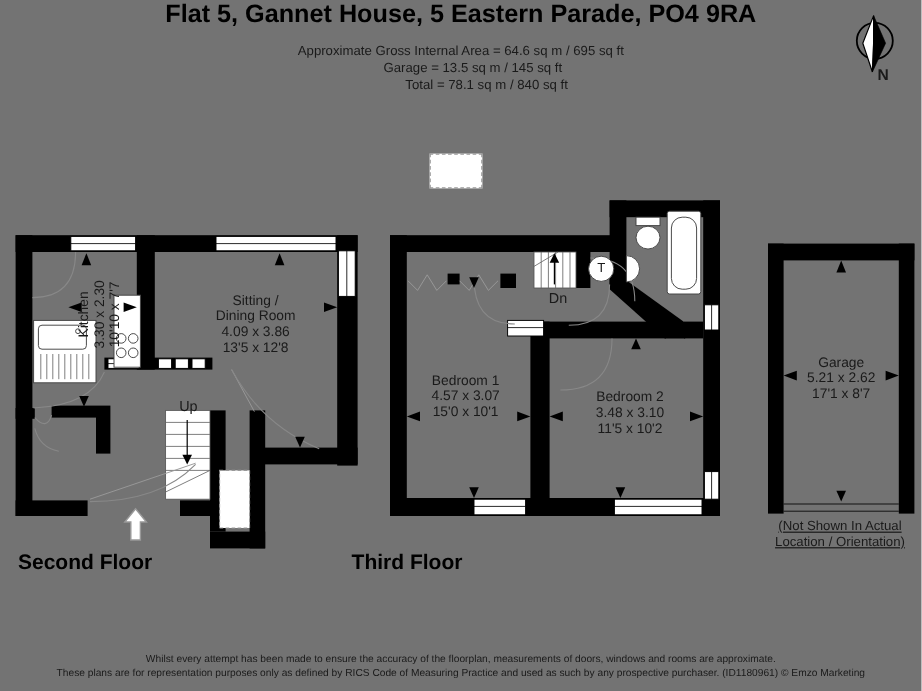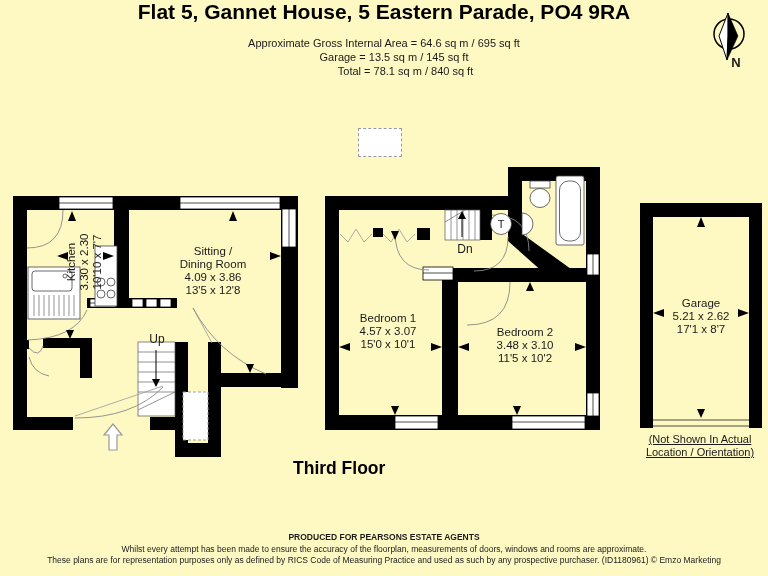--- a/index.html
+++ b/index.html
@@ -1,16 +1,16 @@
 <!DOCTYPE html>
 <html><head>
 <meta charset="utf-8">
 <style>
   html,body { margin:0; padding:0; background:#fff; }
-  #canvas { position:relative; width:768px; height:576px; background:#fef9c3; overflow:hidden;
+  #canvas { position:relative; width:768px; height:576px; background:#737373; overflow:hidden;
             font-family:"Liberation Sans", sans-serif; color:#111; }
   .abs { position:absolute; }
   .title { left:0; right:0; top:7; text-align:center; font-size:21px; font-weight:bold; color:#000; }
   .sub { left:0; right:0; text-align:center; font-size:11px; color:#1a1a1a; }
   .lbl { position:absolute; text-align:center; font-size:11.5px; line-height:13px; white-space:nowrap;
          transform:translate(-50%,-50%); color:#1a1a1a; }
   .lbl.rot { transform:translate(-50%,-50%) rotate(-90deg); }
   .floorname { position:absolute; font-size:17.5px; font-weight:bold; color:#000; white-space:nowrap; }
   .legendbox { position:absolute; left:358px; top:128px; width:42px; height:27px;
                border:1px dashed #999; background:#fff; }
@@ -259,19 +259,19 @@
     <div>Garage</div>
     <div>5.21 x 2.62</div>
     <div>17'1 x 8'7</div>
   </div>
 
   <div class="lbl" style="left:700px; top:446px; font-size:11px;text-decoration:underline;">
     <div>(Not Shown In Actual</div>
     <div>Location / Orientation)</div>
   </div>
 
+  <div class="floorname" style="left:15px; top:458px;">Second Floor</div>
   <div class="floorname" style="left:293px; top:458px;">Third Floor</div>
 
-  <div class="foot b" style="top:532px;">PRODUCED FOR PEARSONS ESTATE AGENTS</div>
   <div class="foot" style="top:544px;">Whilst every attempt has been made to ensure the accuracy of the floorplan, measurements of doors, windows and rooms are approximate.</div>
   <div class="foot" style="top:555px;">These plans are for representation purposes only as defined by RICS Code of Measuring Practice and used as such by any prospective purchaser. (ID1180961) © Emzo Marketing</div>
 
 </div>
 
 </body></html>

